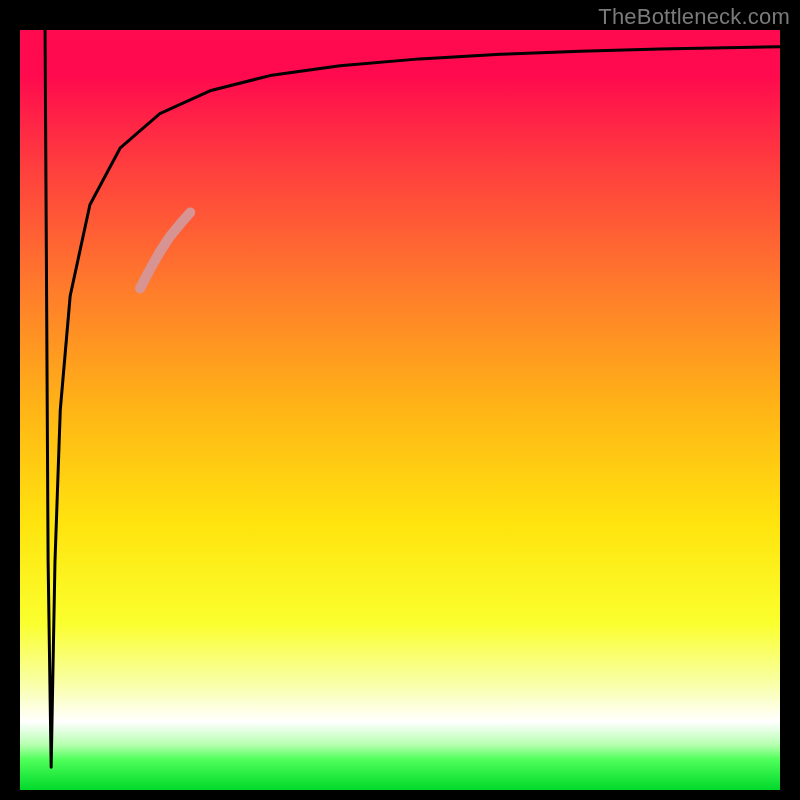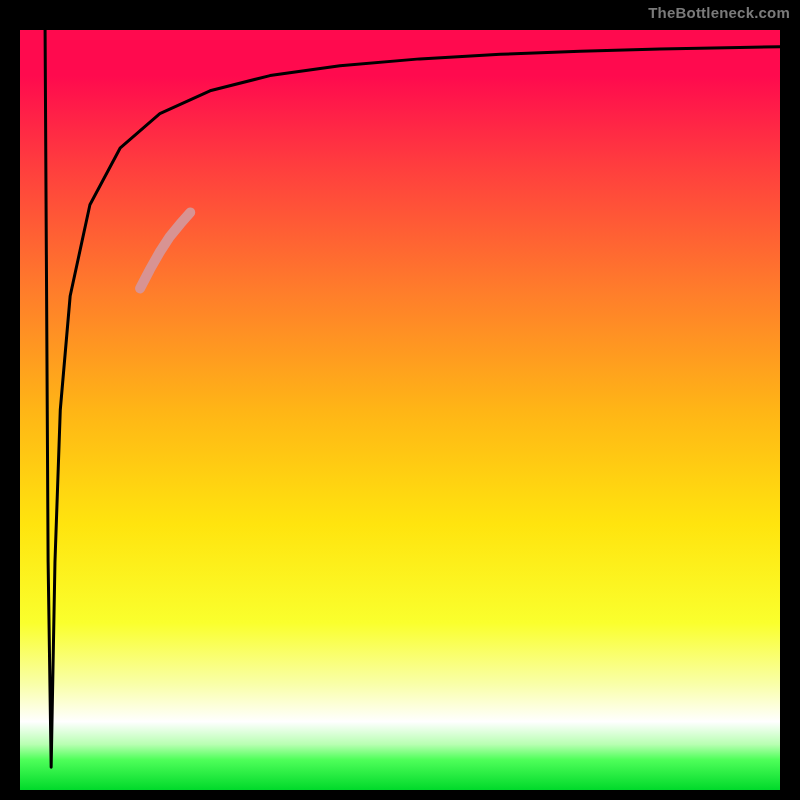--- a/index.html
+++ b/index.html
@@ -14,22 +14,22 @@
   .frame {
     position: relative;
     width: 800px;
     height: 800px;
     background: #000;
   }
   .watermark {
     position: absolute;
     top: 4px;
     right: 10px;
-    font-size: 15px;
-    font-weight: 700;
+    font-size: 22px;
+    font-weight: 400;
     color: #7a7a7a;
     letter-spacing: 0.2px;
     user-select: none;
   }
   .plot {
     position: absolute;
     left: 20px;
     top: 30px;
     width: 760px;
     height: 760px;

